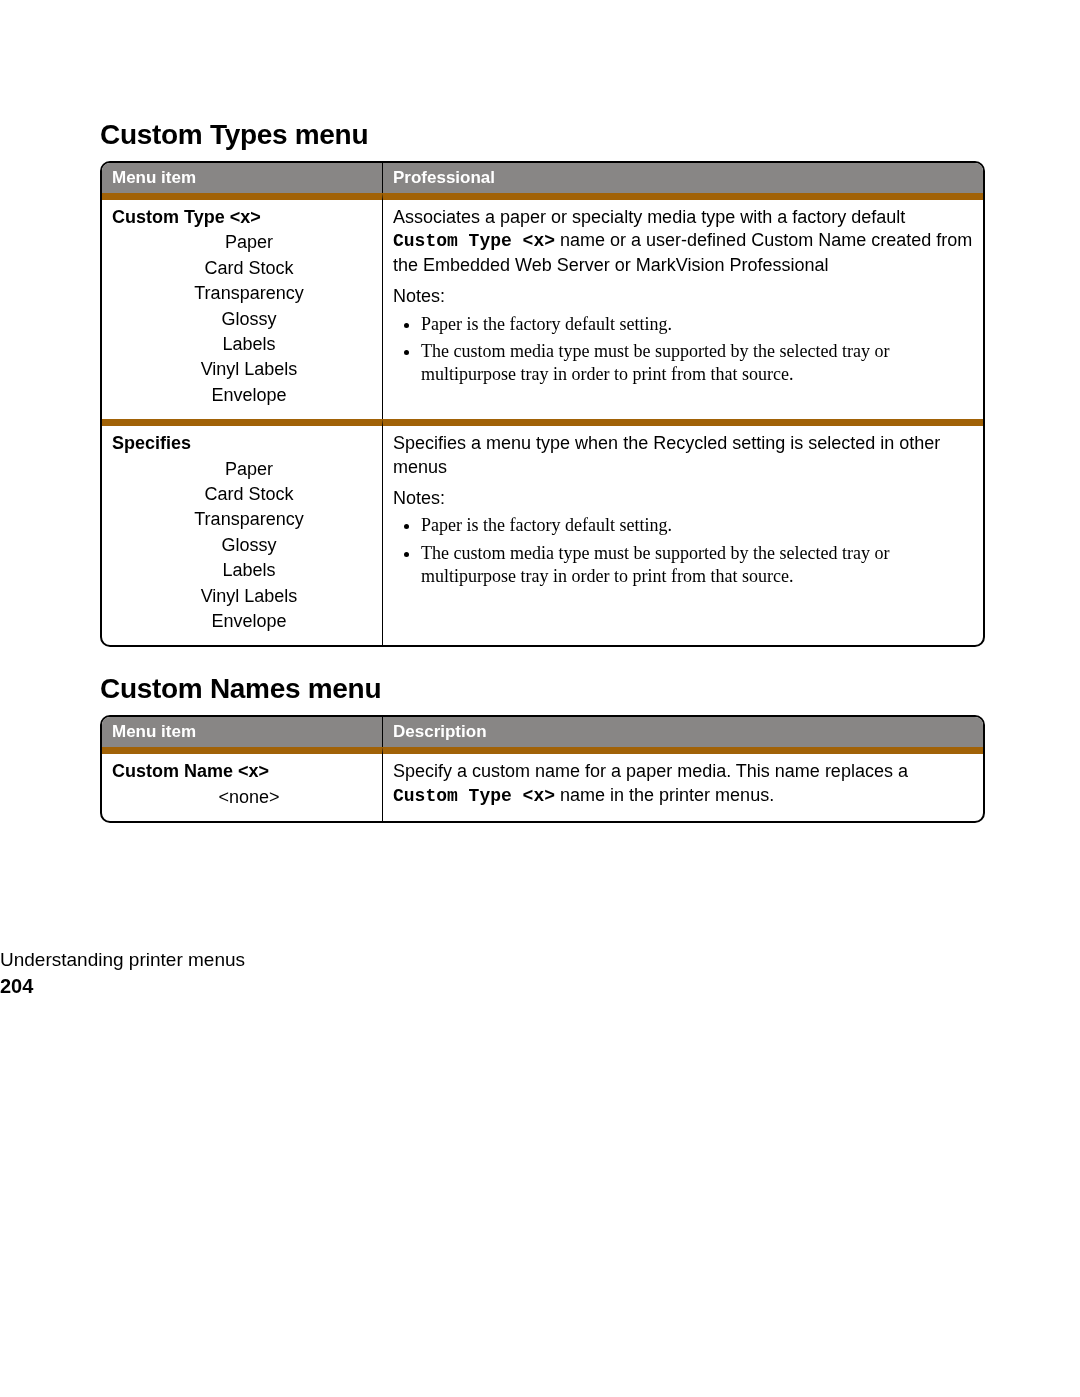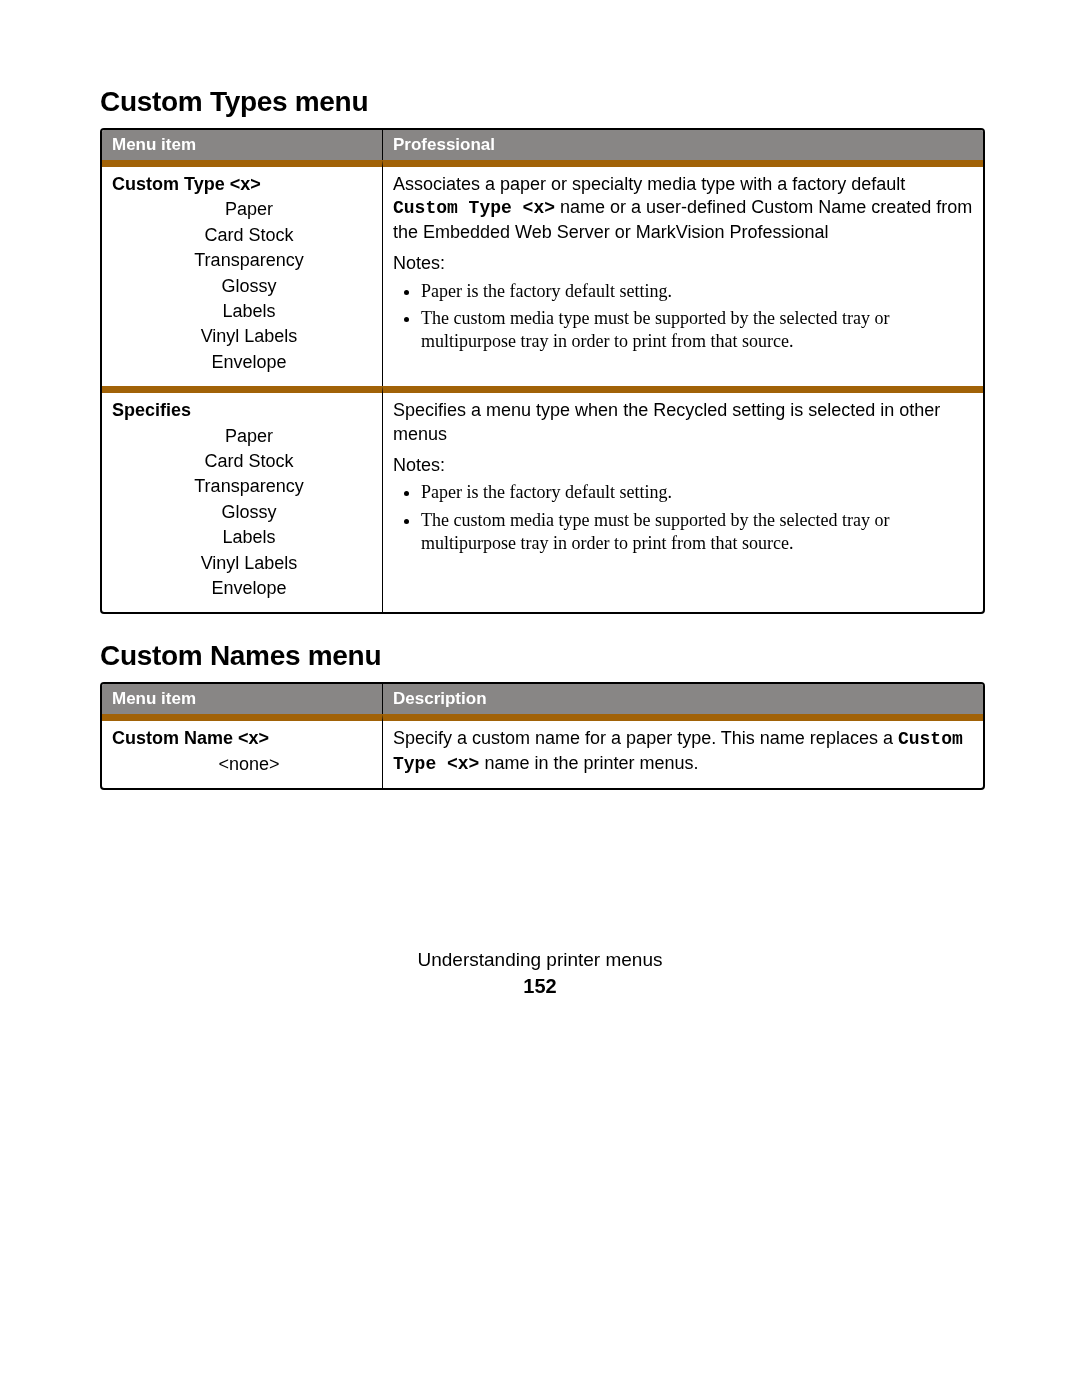--- a/index.html
+++ b/index.html
@@ -7,34 +7,34 @@
     padding: 0;
     font-family: "Segoe UI", "Myriad Pro", Arial, sans-serif;
     background: #fff;
     color: #000;
   }
   .page {
     width: 1080px;
     height: 1074px;
     position: relative;
     box-sizing: border-box;
-    padding: 86px 95px 0 100px;
+    padding: 119px 95px 0 100px;
   }
   h2.section-heading {
     font-size: 28px;
     font-weight: 700;
     margin: 0 0 10px 0;
     letter-spacing: -0.3px;
   }
   table.menu {
     width: 100%;
     border-collapse: separate;
     border-spacing: 0;
     border: 2px solid #000;
-    border-radius: 4px;
+    border-radius: 10px;
     overflow: hidden;
     font-size: 18px;
     line-height: 1.3;
   }
   table.menu th {
     background: #888685;
     color: #fff;
     text-align: left;
     font-weight: 700;
     padding: 4px 10px;
@@ -61,21 +61,21 @@
     padding: 0 0 0 28px;
     font-family: Liberation Serif, serif;
   }
   ul.bullets li { margin: 4px 0; }
   .mono { font-family: "Courier New", monospace; font-weight: 700; }
   .second-section { margin-top: 26px; }
   .footer {
     position: absolute;
     left: 0; right: 0;
     bottom: 76px;
-    text-align: center;
+    text-align: left;
     font-size: 19px;
   }
   .footer .pagenum { font-weight: 700; font-size: 20px; margin-top:4px; }
 </style>
 </head>
 <body>
 
 <div class="page">
 
   <h2 class="section-heading">Custom Types menu</h2>
@@ -145,25 +145,25 @@
         <th>Description</th>
       </tr>
       <tr>
         <td class="col-menu">
           <span class="item-title">Custom Name &lt;x&gt;</span>
           <ul class="options">
             <li>&lt;none&gt;</li>
           </ul>
         </td>
         <td class="desc">
-          <span>Specify a custom name for a paper type. This name replaces a </span><span class="mono">Custom Type &lt;x&gt;</span><span> name in the printer menus.</span>
+          <span>Specify a custom name for a paper media. This name replaces a </span><span class="mono">Custom Type &lt;x&gt;</span><span> name in the printer menus.</span>
         </td>
       </tr>
     </tbody>
       </table>
   </div>
 
   <div class="footer">
     <div>Understanding printer menus</div>
-    <div class="pagenum">152</div>
+    <div class="pagenum">204</div>
   </div>
 
 </div>
 
 </body></html>

